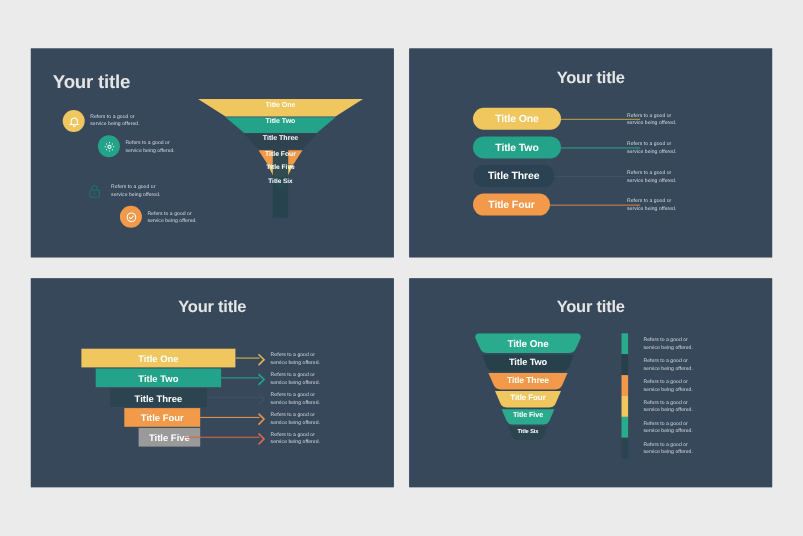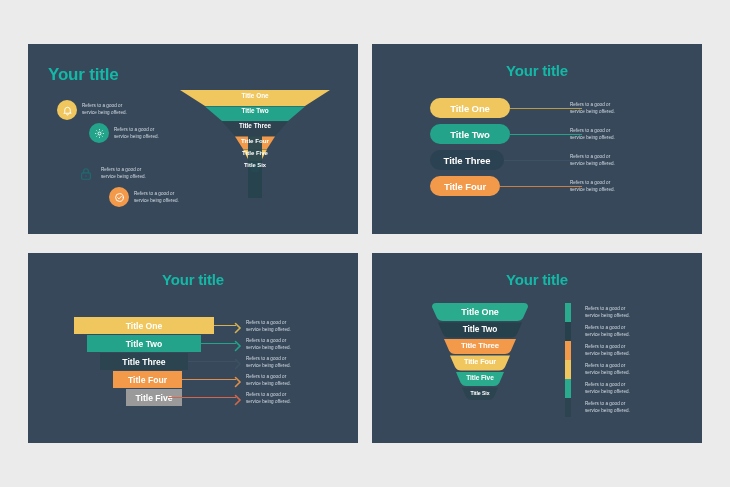--- a/index.html
+++ b/index.html
@@ -22,21 +22,21 @@
     border:5px solid #36485a;
     box-sizing:border-box;
   }
   #slide1{left:28px;top:44px;width:330px;height:190px;}
   #slide2{left:372px;top:44px;width:330px;height:190px;}
   #slide3{left:28px;top:253px;width:330px;height:190px;}
   #slide4{left:372px;top:253px;width:330px;height:190px;}
 
   .title{
     position:absolute;
-    color:#14b8a6;
+    color:#e5e5e5;
     font-weight:bold;
     letter-spacing:-0.2px;
     white-space:nowrap;
   }
   .title-left{left:20px;top:21px;font-size:17px;}
   .title-center{left:0;right:0;top:18px;text-align:center;font-size:15px;}
 
   
   .desc{
     position:absolute;

